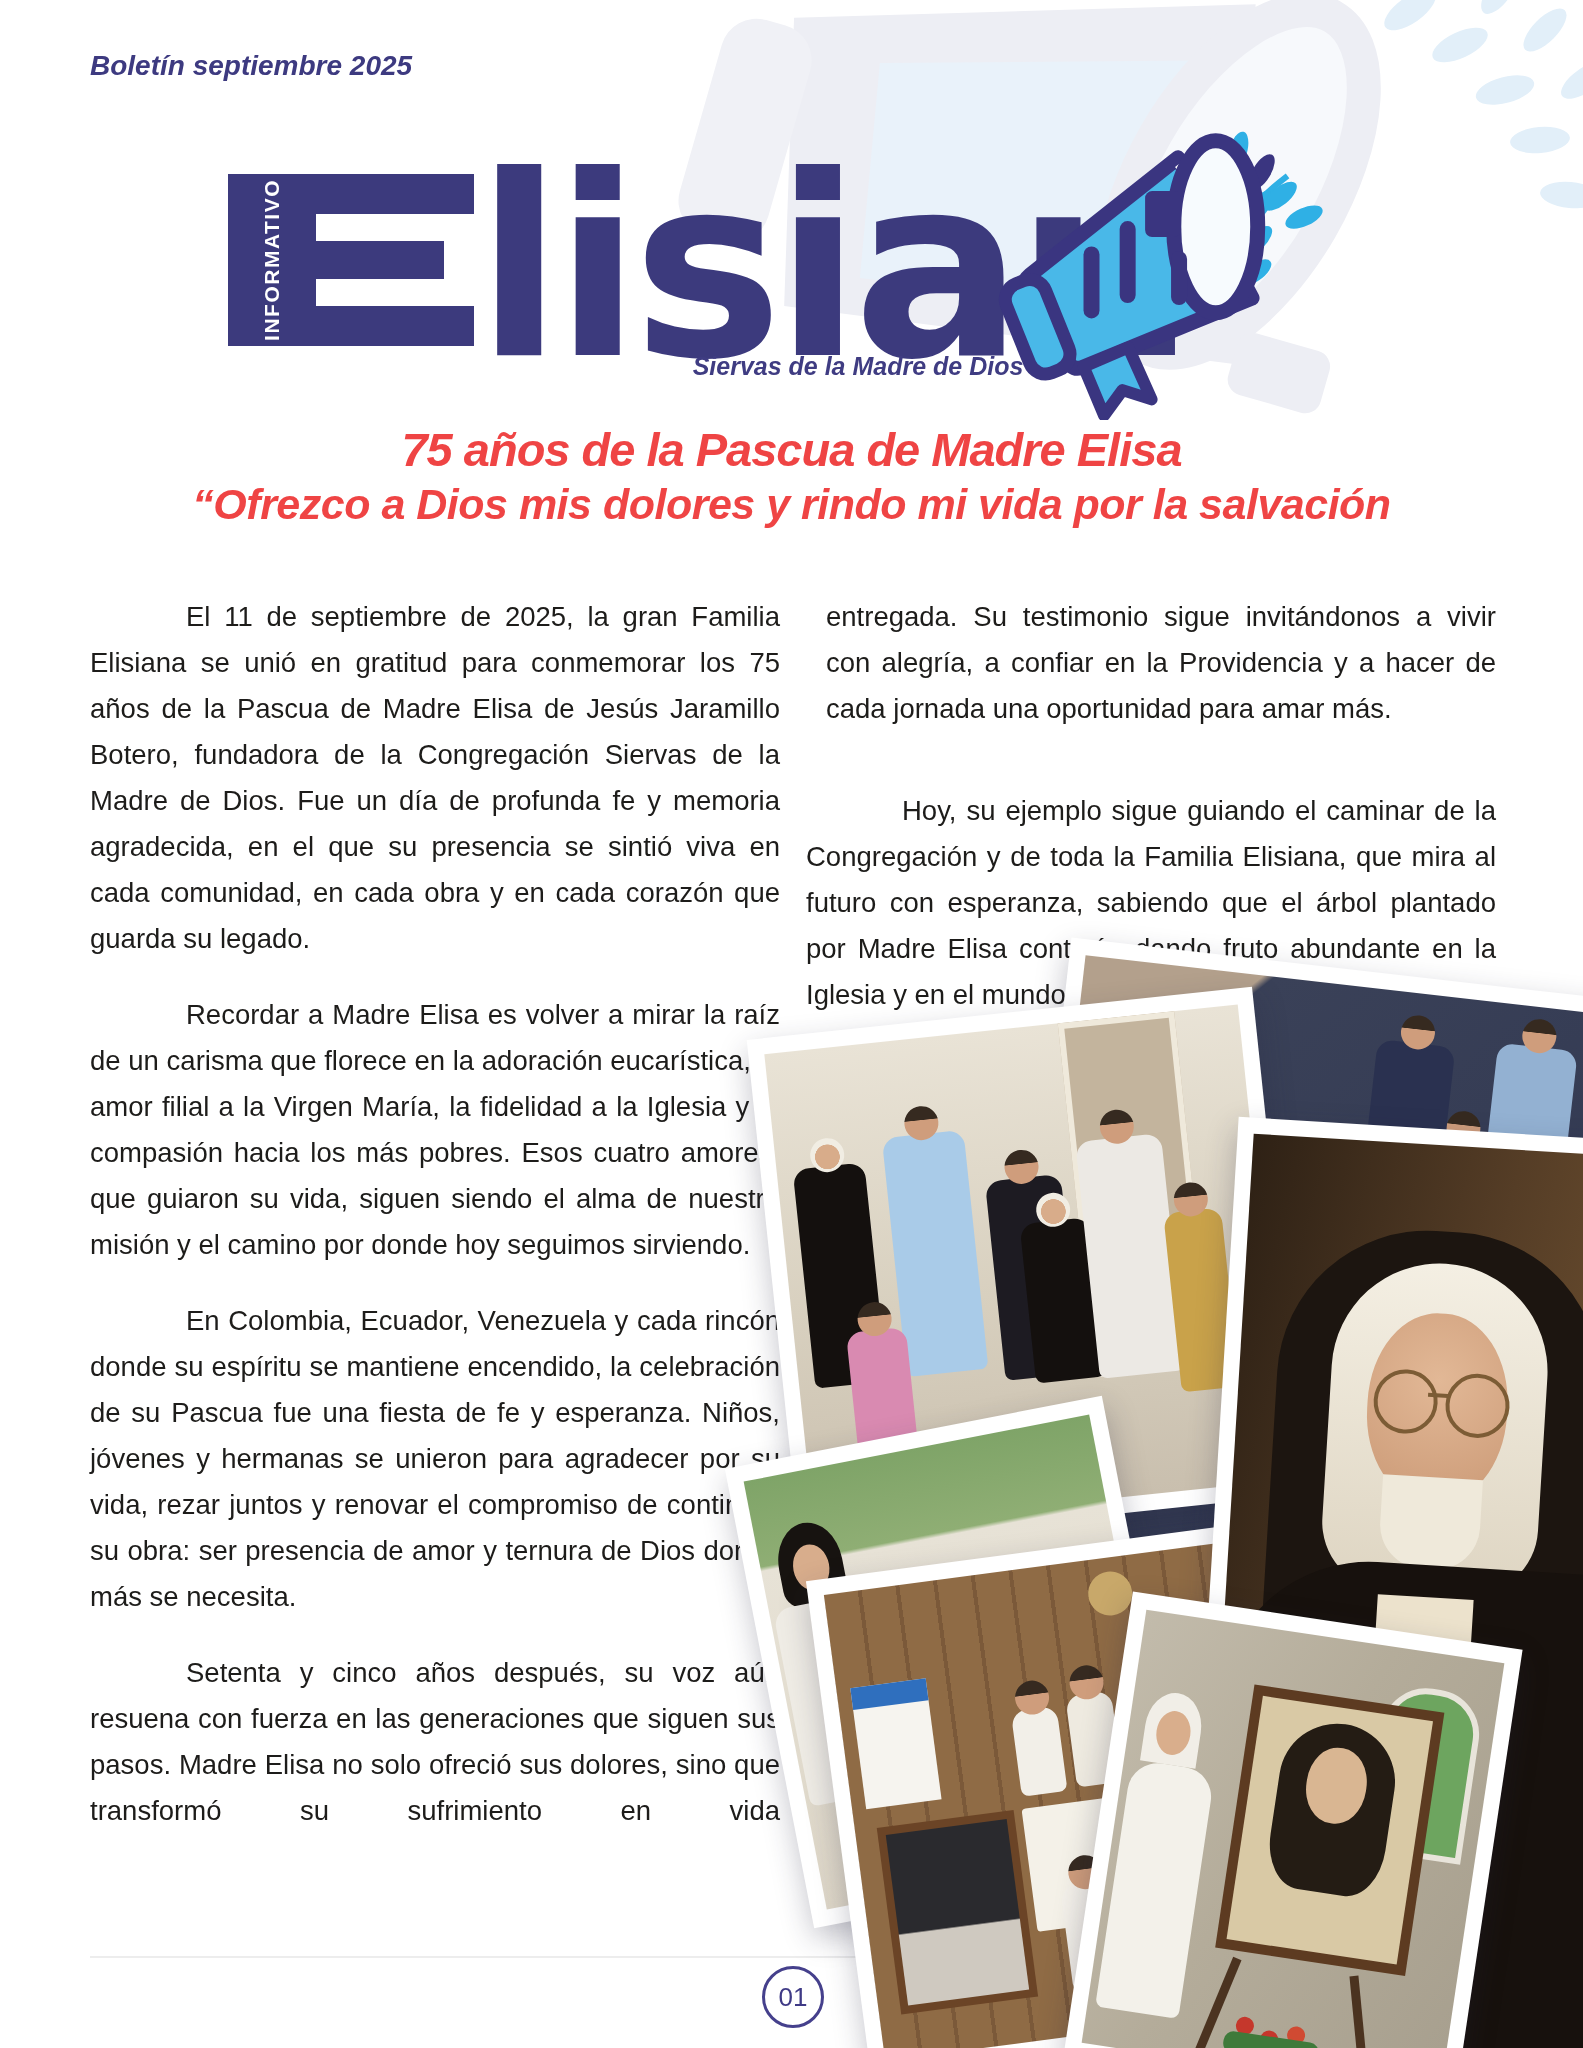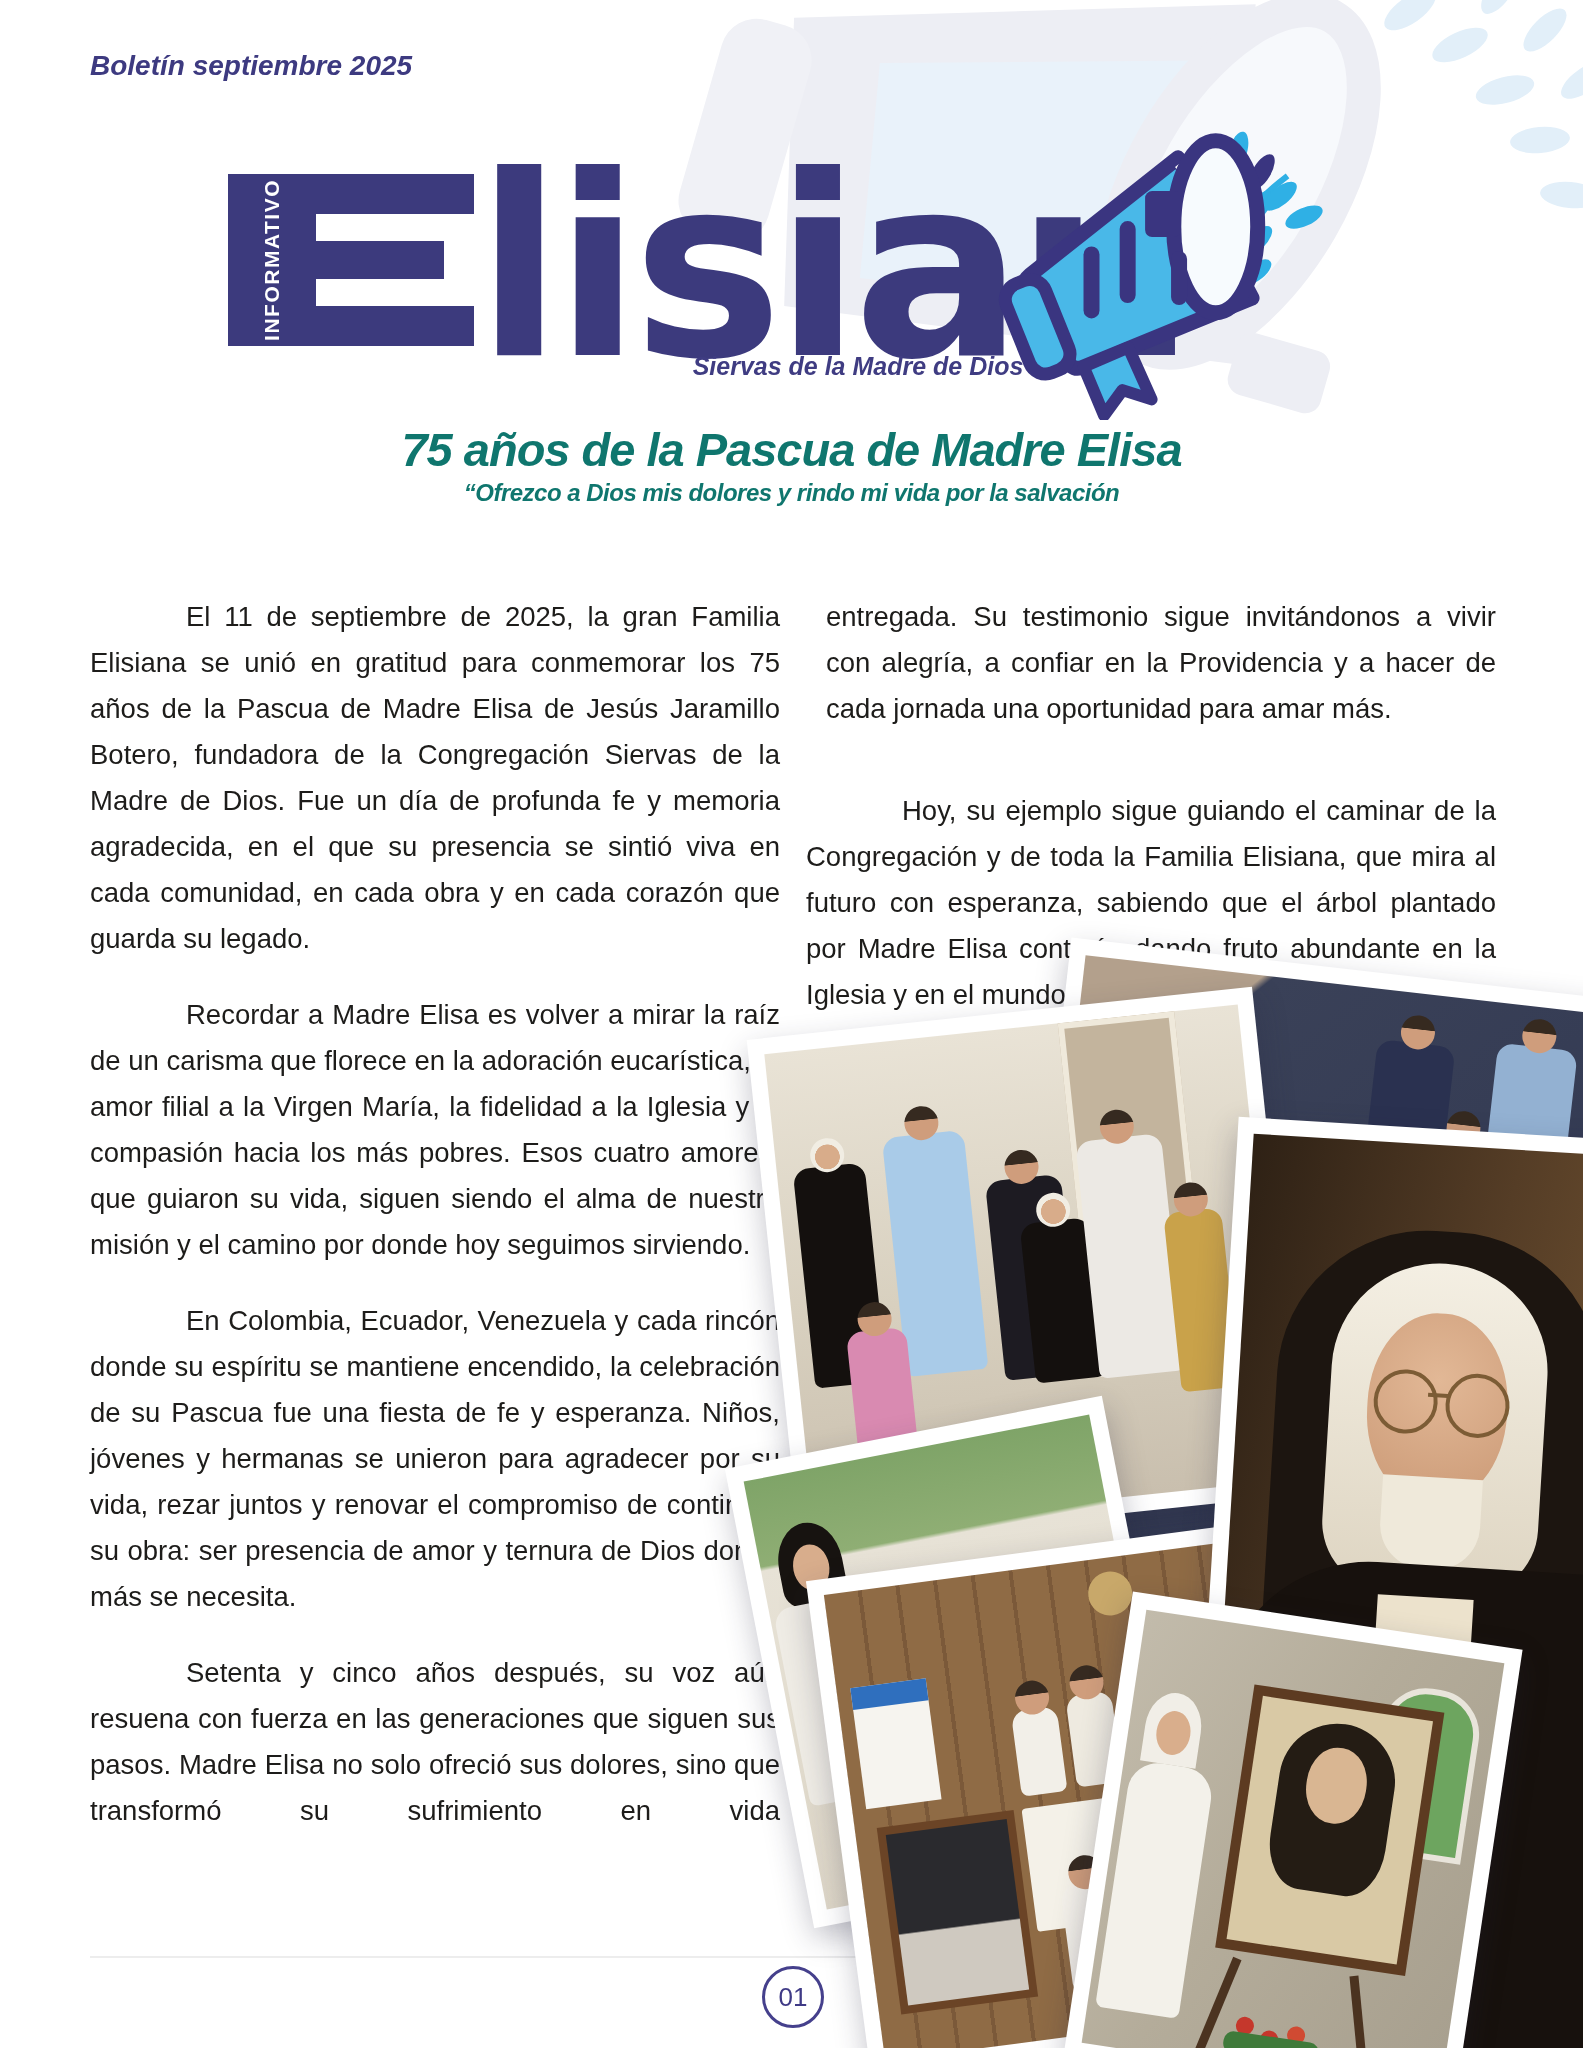--- a/index.html
+++ b/index.html
@@ -20,23 +20,23 @@
   .arm.t{left:88px;top:62px;width:158px;height:40px;}
   .arm.m{left:88px;top:129px;width:128px;height:38px;}
   .arm.b{left:88px;top:194px;width:158px;height:40px;}
   .wordmark{position:absolute;left:248px;top:30px;font-size:252px;line-height:1;font-weight:bold;
         letter-spacing:-8px;color:#3c3a7d;font-family:"DejaVu Sans","Liberation Sans",sans-serif;}
   .mega{position:absolute;left:735px;top:-2px;width:372px;height:310px;}
   .subtitle{position:absolute;left:340px;top:240px;width:580px;text-align:center;
         font-style:italic;font-weight:600;font-size:25px;color:#3f3c82;}
   
   .headline{position:absolute;left:0;top:424px;width:1583px;text-align:center;z-index:2;
-        color:#0f766e;font-weight:bold;font-style:italic;}
+        color:#ef4444;font-weight:bold;font-style:italic;}
   .headline .t{font-size:47px;letter-spacing:-1px;line-height:1.1;}
-  .headline .q{font-size:24px;letter-spacing:-0.5px;line-height:1.12;margin-top:4px;}
+  .headline .q{font-size:43px;letter-spacing:-0.5px;line-height:1.12;margin-top:4px;}
   
   .cols{position:absolute;left:90px;top:594px;width:1407px;display:flex;gap:26px;z-index:1;}
   .col{width:690px;font-size:27.5px;line-height:46px;text-align:justify;}
   .col p{margin:0 0 30px 0;}
   .ind{text-indent:96px;}
   .stretch{text-align-last:justify;}
   .col-r p.first{margin-bottom:56px;margin-left:20px;}
   
   .photo{position:absolute;background:#fff;padding:16px;box-shadow:0 12px 30px rgba(35,35,60,.28);}
   .ph{position:relative;width:100%;height:100%;overflow:hidden;}

